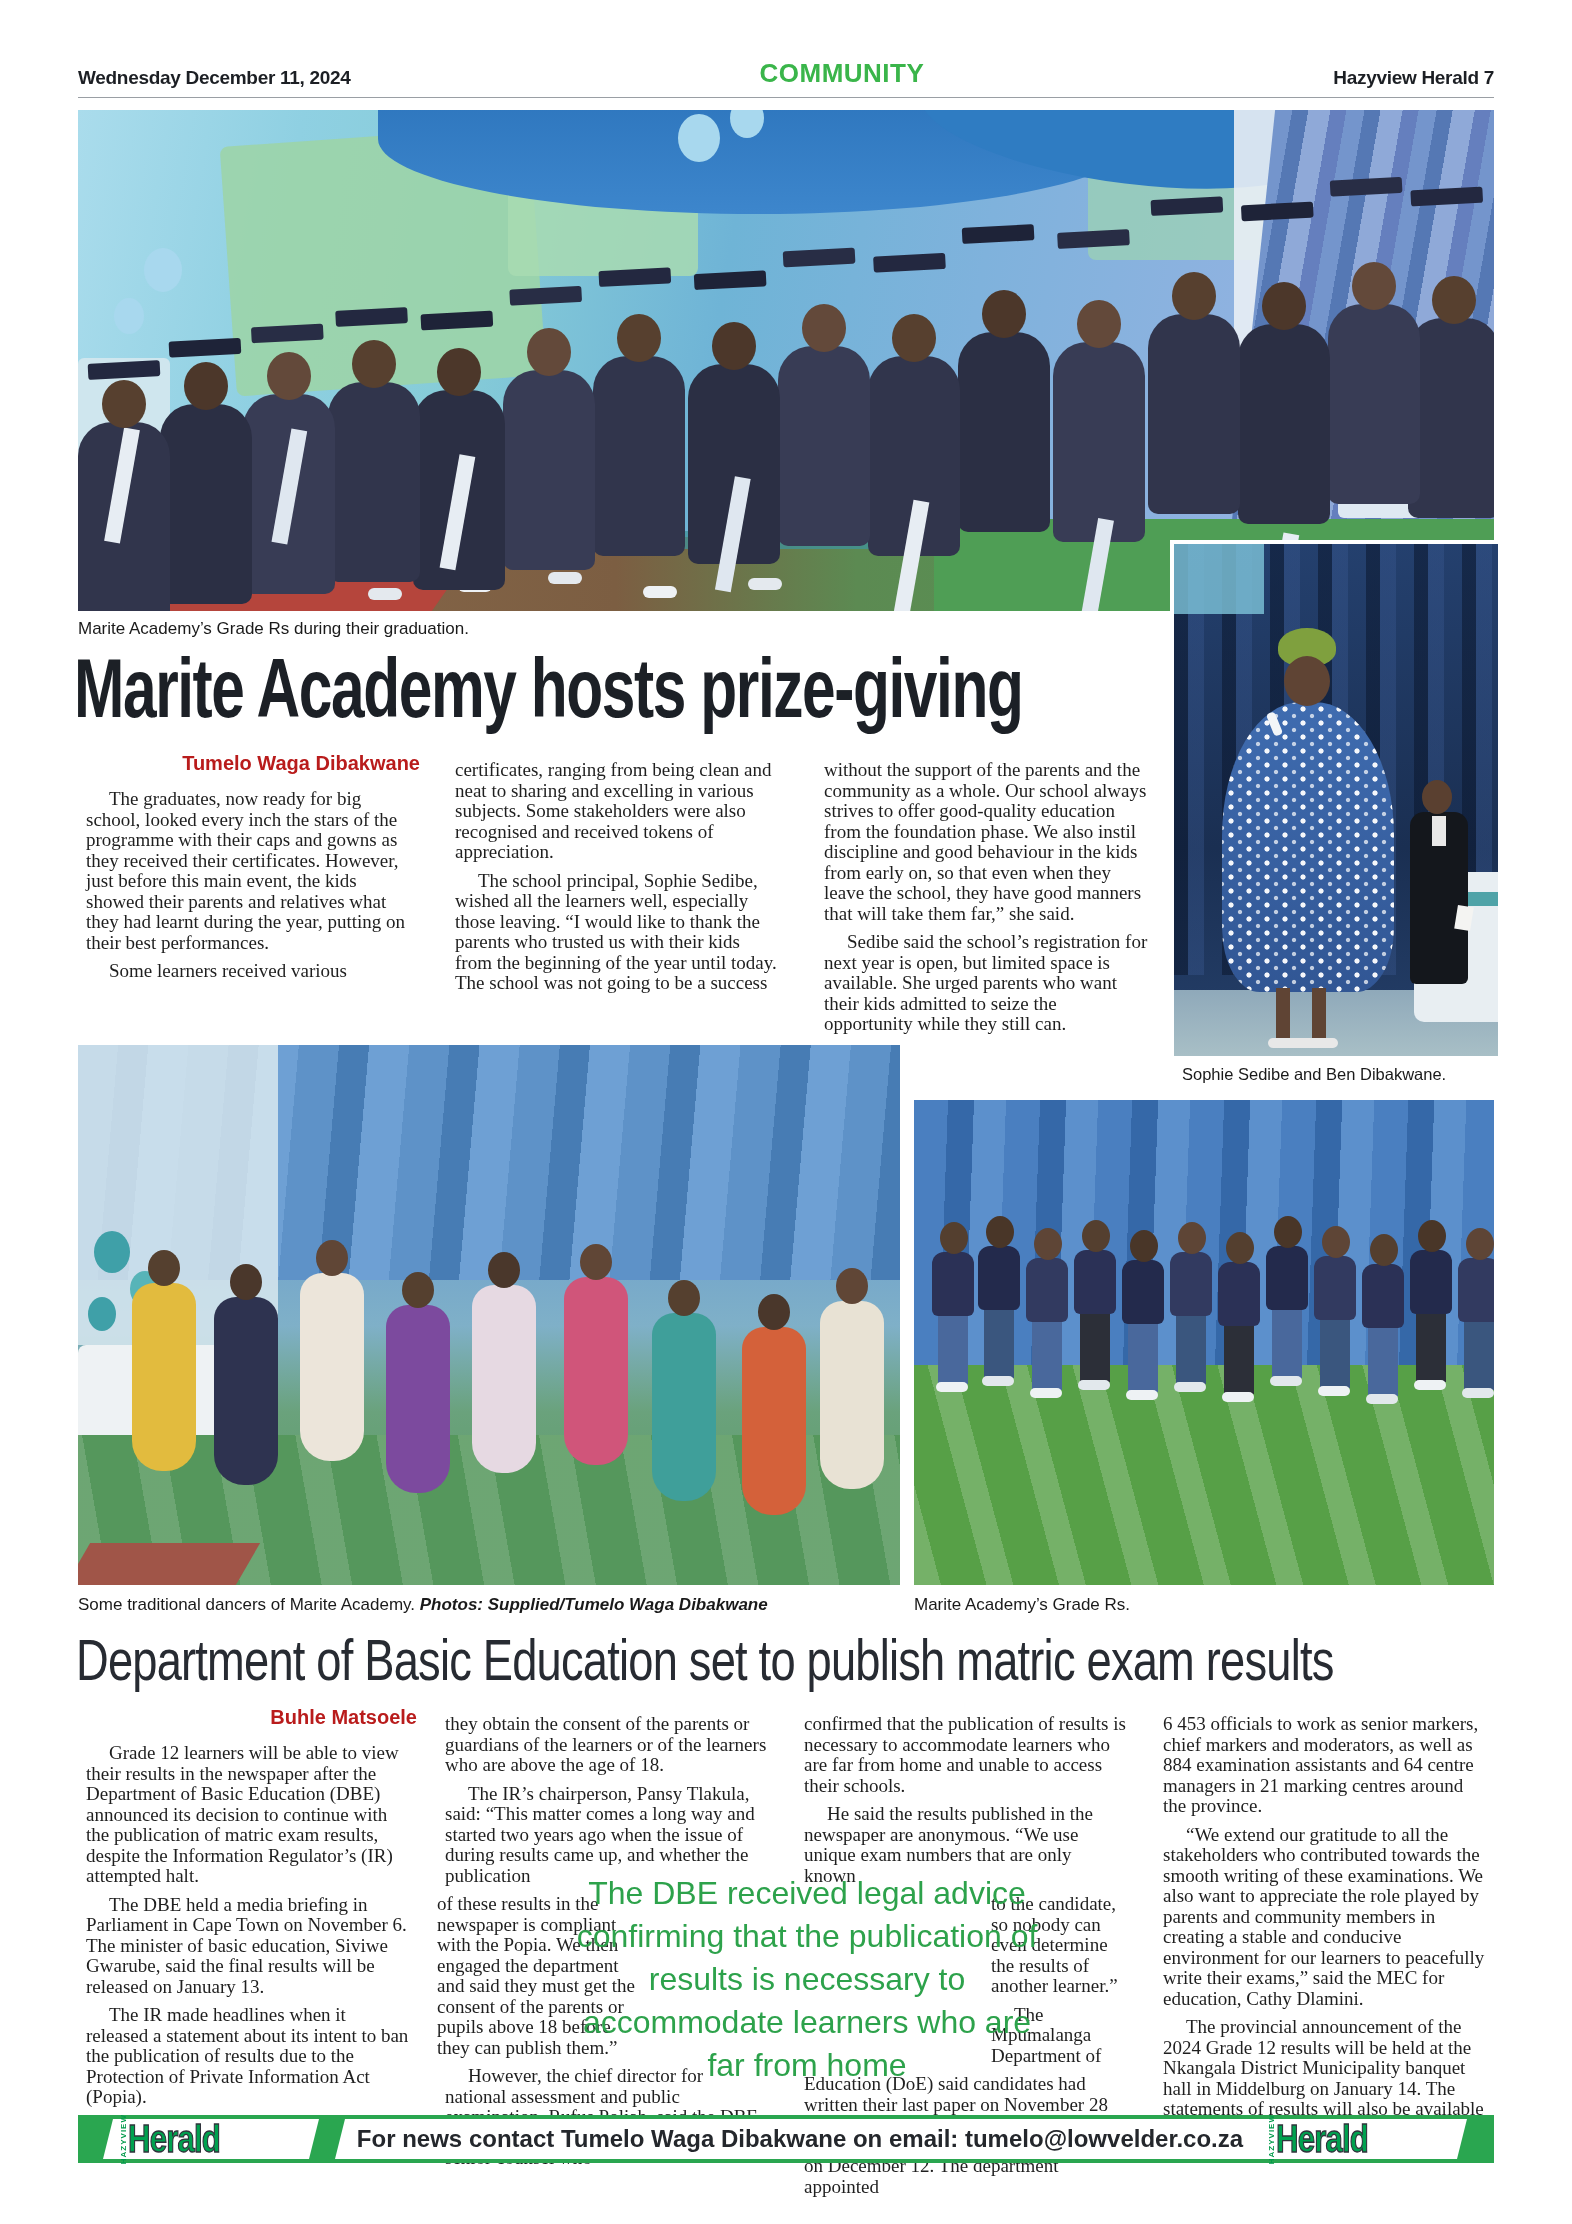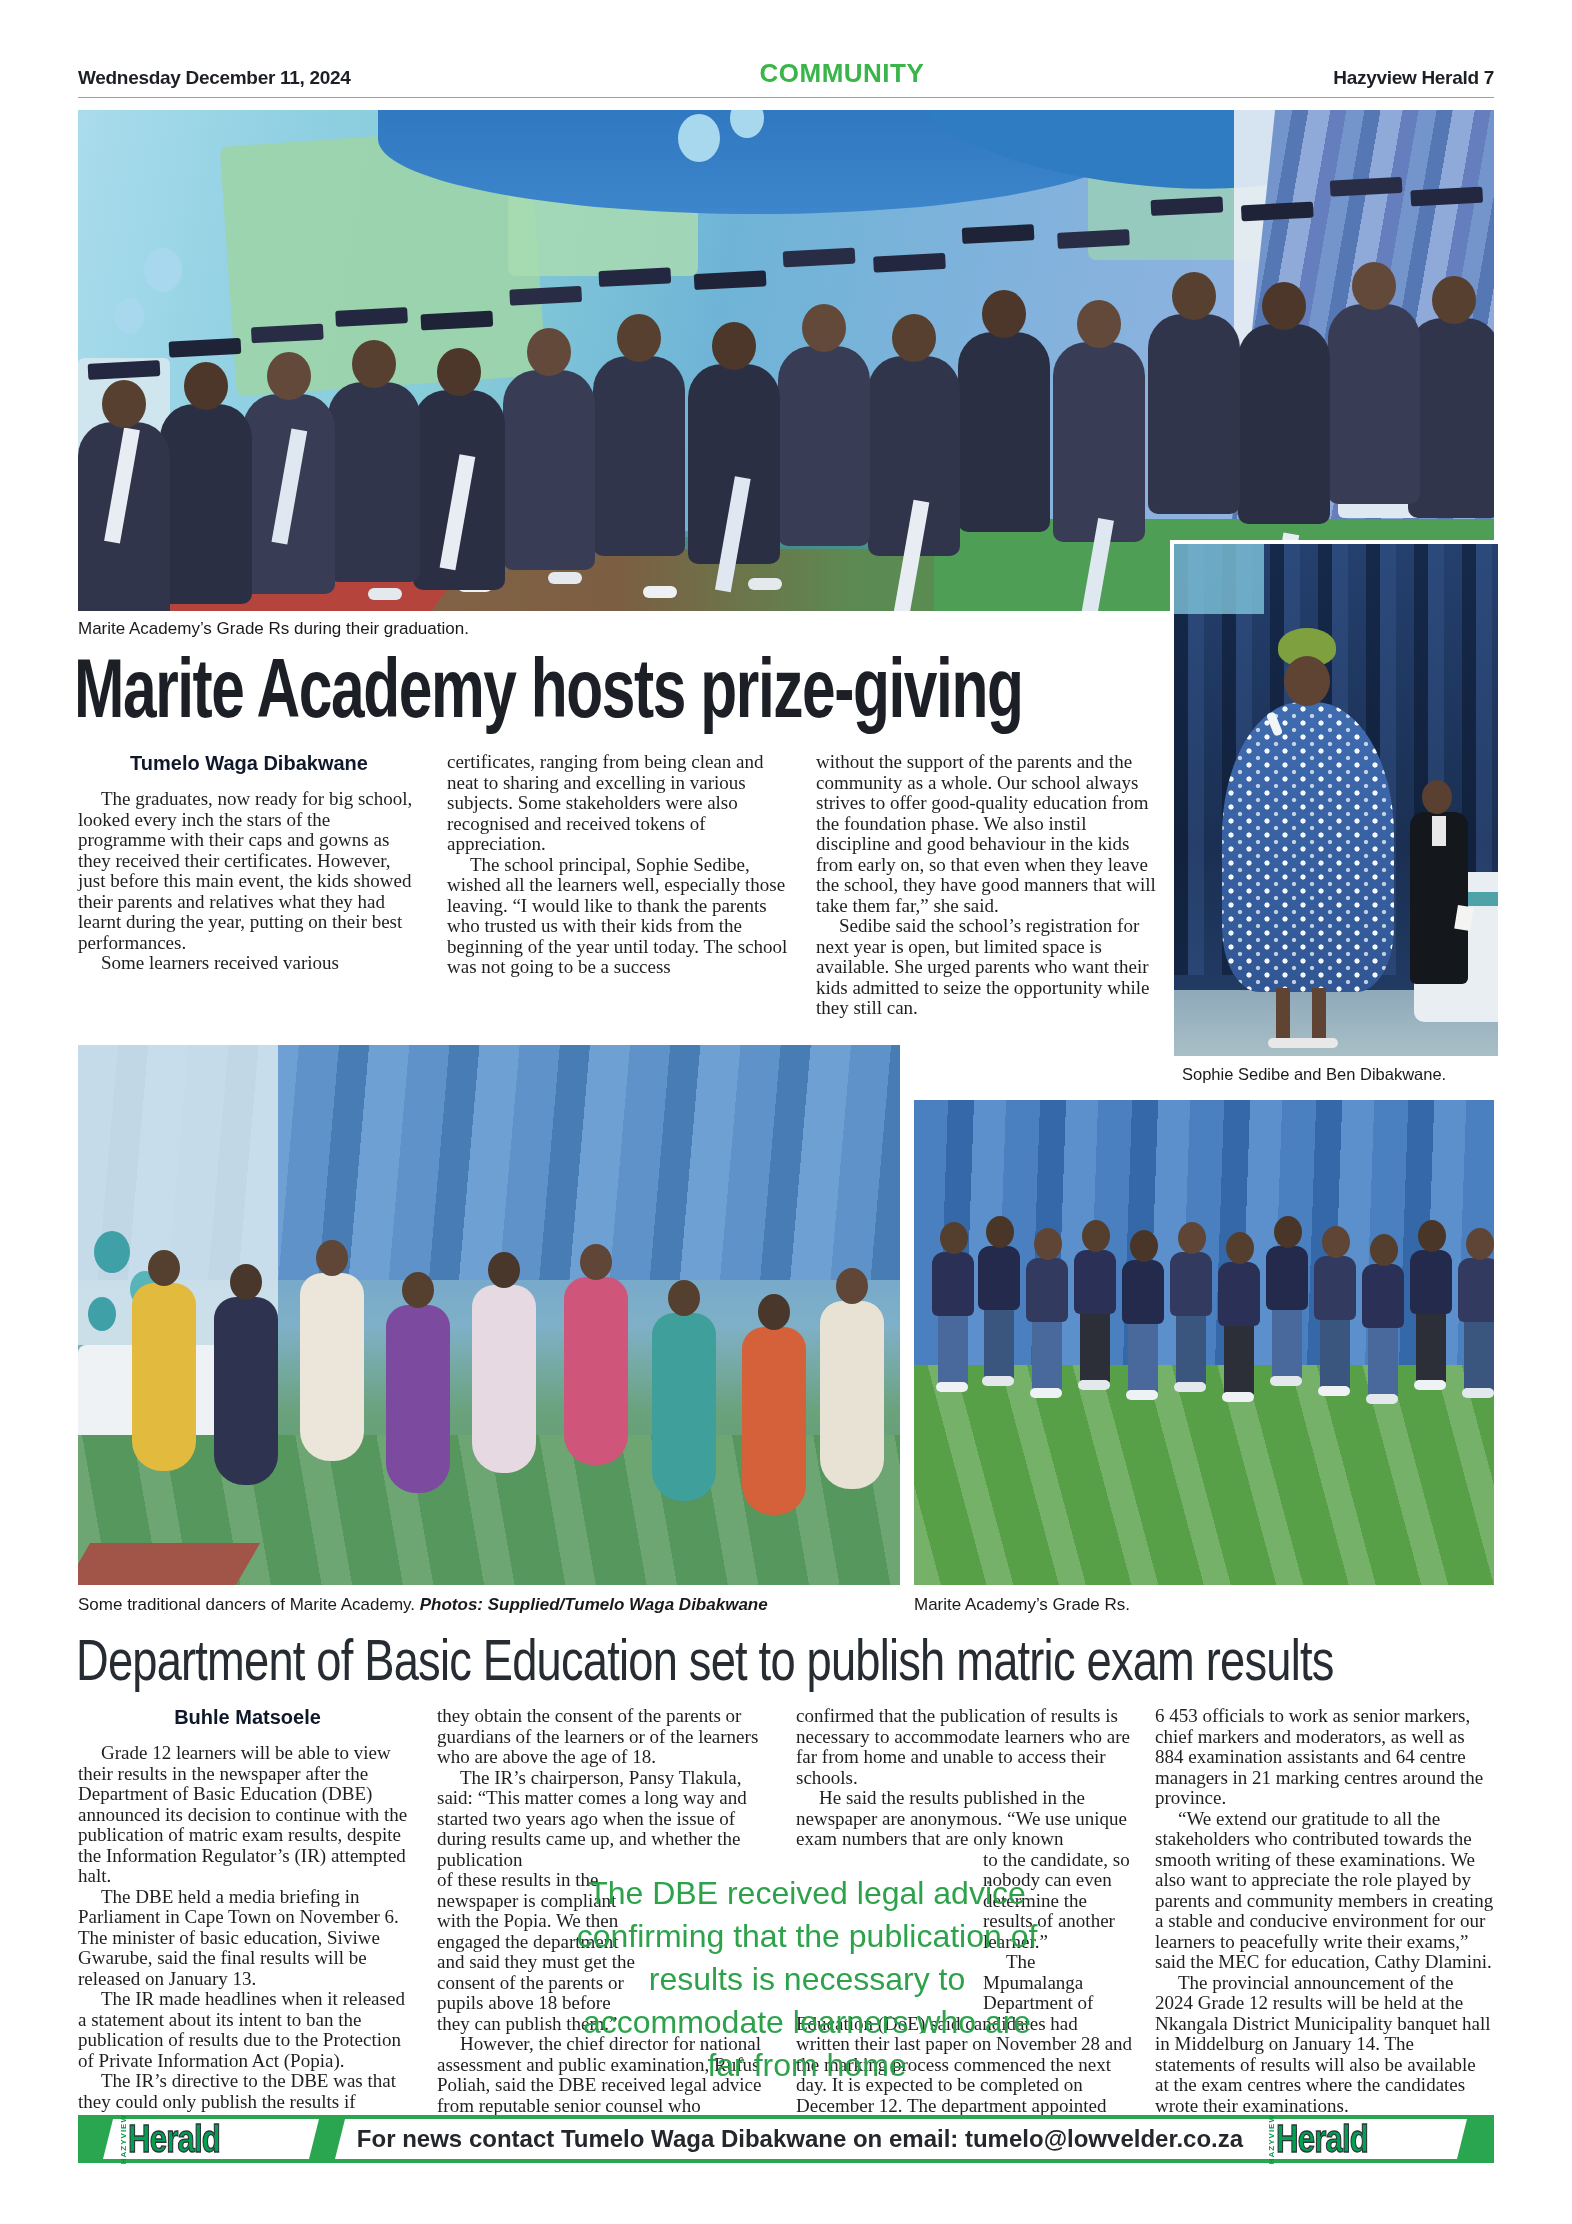--- a/index.html
+++ b/index.html
@@ -88,22 +88,22 @@
   .hl1{position:absolute;top:640px;left:74px;margin:0;font:700 84px "Liberation Sans",sans-serif;color:#1c2026;
        letter-spacing:-2px;white-space:nowrap;transform:scaleX(.72);transform-origin:left top;}
   .hl2{position:absolute;top:1626px;left:76px;margin:0;font:400 58px "Liberation Sans",sans-serif;color:#272b32;
        letter-spacing:-1px;white-space:nowrap;transform:scaleX(.78);transform-origin:left top;}
   
   .art{position:absolute;display:flex;font-size:19px;line-height:20.5px;color:#1f1f1f;}
   .art1{top:752px;left:78px;width:1080px;height:288px;gap:27px;}
   .art2{top:1706px;left:78px;width:1416px;height:406px;gap:20px;}
   .bcol{width:342px;flex:0 0 auto;}
   .art2 .bcol{width:339px;}
-  .byline{font:700 20px "Liberation Sans",sans-serif;text-align:center;color:#0f172a;margin:0 0 14px;}
-  .paras p{margin:0;text-indent:23px;}
+  .byline{font:700 20px "Liberation Sans",sans-serif;text-align:right;color:#b91c1c;margin:0 0 14px;}
+  .paras p{margin:8px;text-indent:23px;}
   .cont.paras > p:first-child{text-indent:0;}
   .cont > div:first-child p:first-child{text-indent:0;}
   .cont2 p:first-child{text-indent:0;}
   .narrowL{width:202px;}
   .narrowR{width:152px;margin-left:auto;}
   .narrowR p:first-child{text-indent:0;}
   .pullquote{position:absolute;left:498px;top:166px;width:462px;text-align:center;
     font:400 32px/43px "Liberation Sans",sans-serif;color:#2da24b;}
   
   .photo-a{top:1045px;left:78px;width:822px;height:540px;

